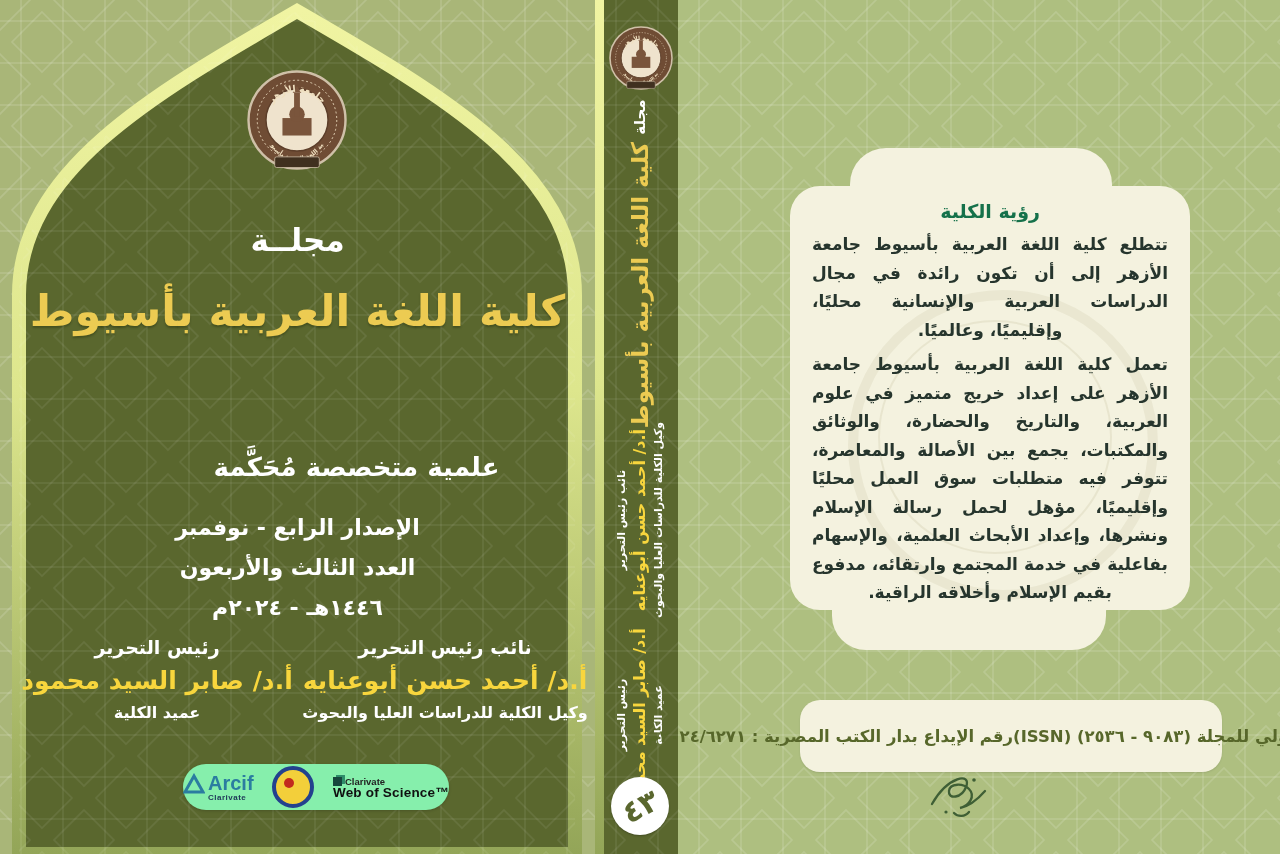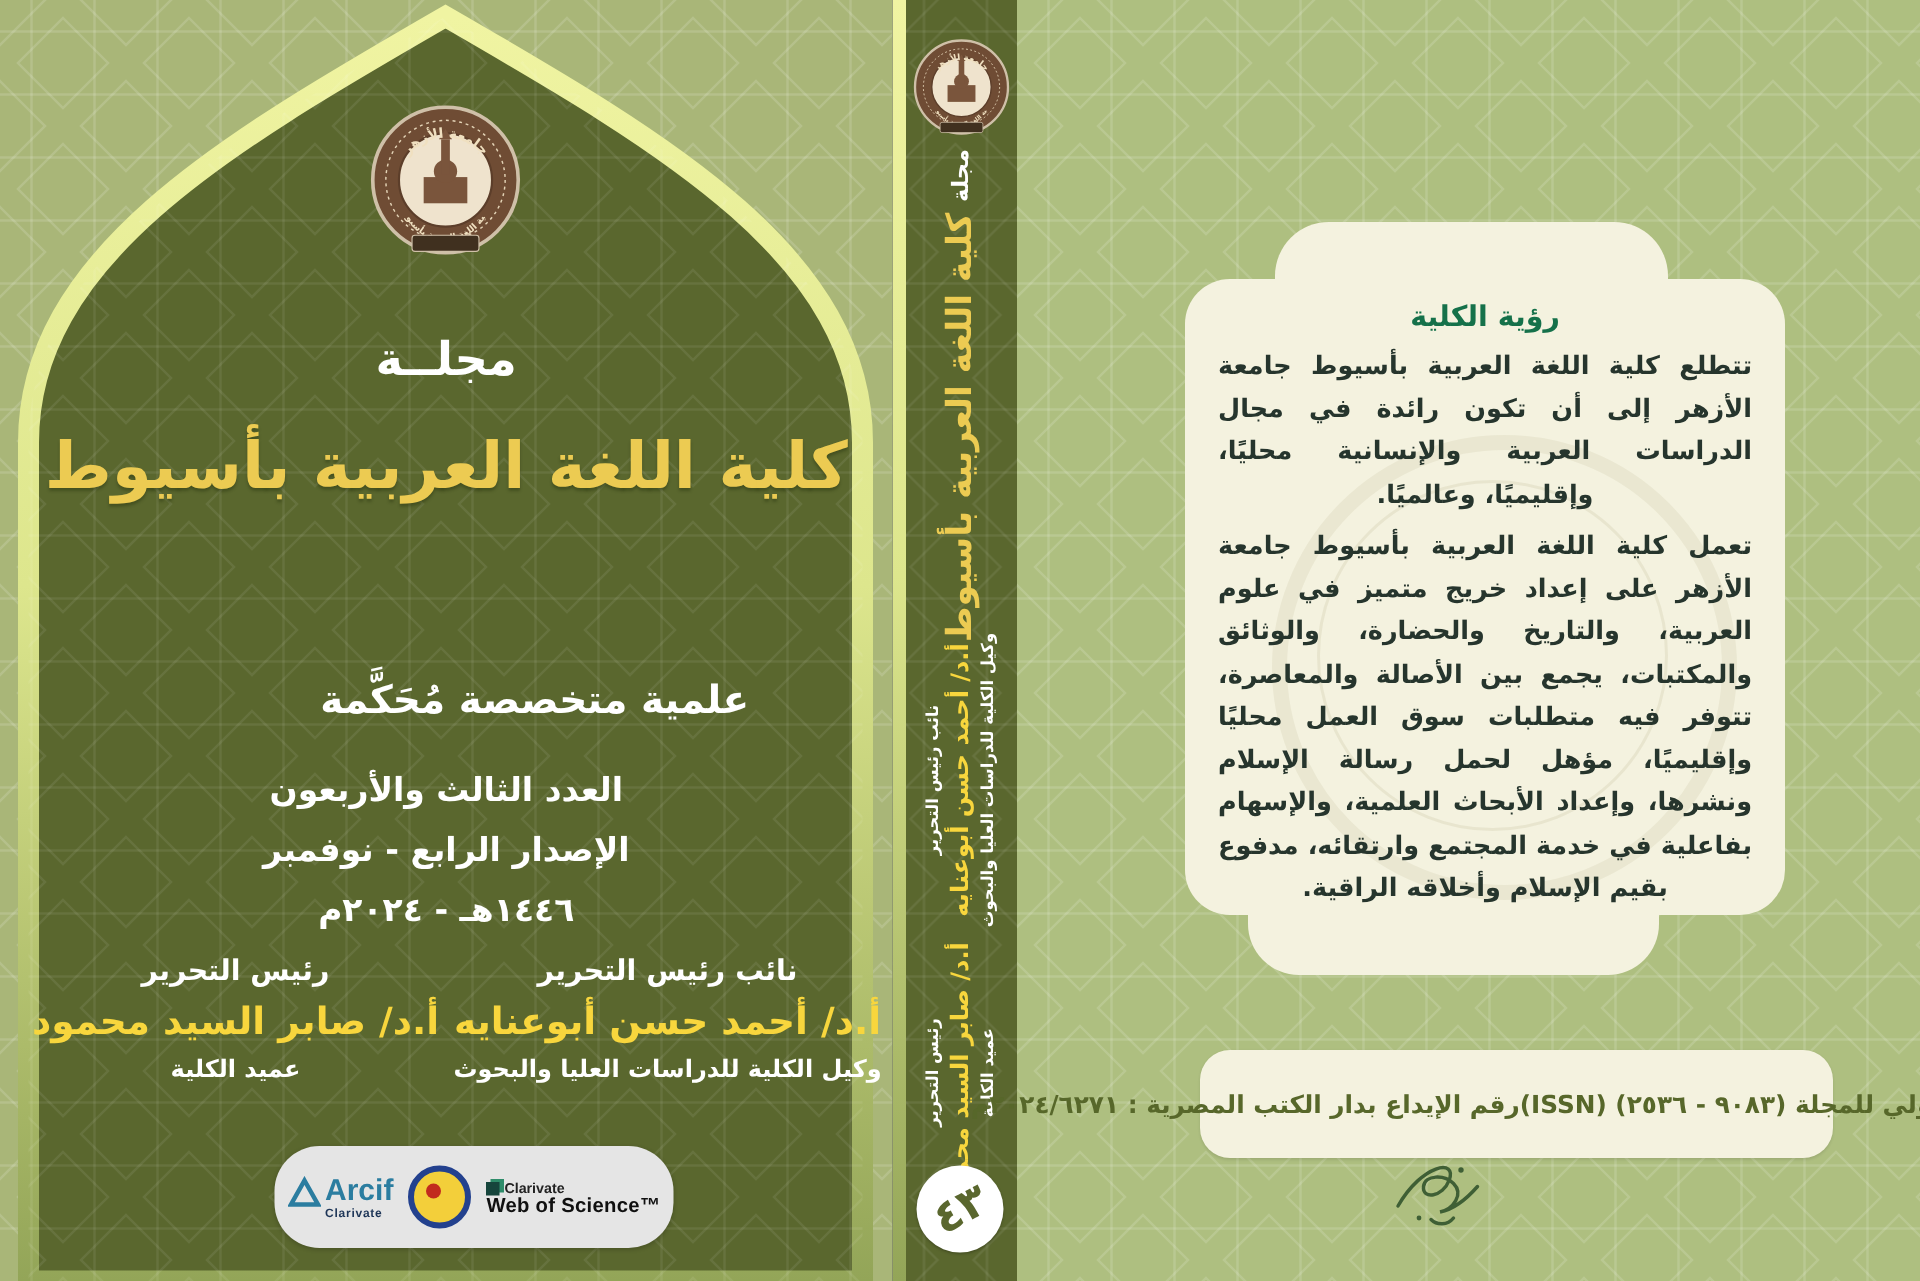--- a/index.html
+++ b/index.html
@@ -13,22 +13,22 @@
   .cover-left{left:0;top:0;width:595px;height:854px;}
   .journal-word{left:0;top:222px;width:595px;color:#ffffff;font-size:31px;letter-spacing:1px;}
   .main-title{left:0;top:286px;width:595px;color:#eccb52;font-size:43px;white-space:nowrap;
               text-shadow:0 2px 2px rgba(30,40,10,.35);}
   .subtitle{left:0;top:452px;width:713px;color:#ffffff;font-size:26px;}
   .issue-block{left:0;top:508px;width:595px;color:#ffffff;font-size:22px;line-height:40px;}
   .ed-col{top:632px;width:286px;}
   .ed-role{color:#ffffff;font-size:19px;line-height:30px;}
   .ed-name{color:#f8d63d;font-size:25px;line-height:38px;white-space:nowrap;}
   .ed-title{color:#ffffff;font-size:16px;line-height:26px;}
-  .pill{left:183px;top:764px;width:266px;height:68px;background:#e5e5e5;border-radius:30px;
-        display:flex;align-items:center;justify-content:center;gap:10px;direction:ltr;
+  .pill{left:183px;top:764px;width:266px;height:46px;background:#86efac;border-radius:30px;
+        display:flex;align-items:center;justify-content:space-between;gap:10px;direction:ltr;
         box-shadow:0 1px 3px rgba(0,0,0,.18);}
   .arcif-wrap{display:flex;align-items:flex-start;gap:3px;}
   .arcif-name{color:#2b7da0;font-size:20px;font-weight:bold;line-height:20px;font-family:"Liberation Sans",sans-serif;}
   .arcif-sub{color:#1d3557;font-size:8px;font-weight:bold;letter-spacing:.5px;font-family:"Liberation Sans",sans-serif;}
   .ring-logo{width:34px;height:34px;border-radius:50%;border:4px solid #23418e;background:#f3cf3a;
              position:relative;flex:0 0 auto;}
   .ring-logo::after{content:"";position:absolute;left:8px;top:8px;width:10px;height:10px;
              border-radius:50%;background:#c22a1e;}
   .clv-wrap{display:flex;flex-direction:column;line-height:11px;font-family:"Liberation Sans",sans-serif;}
   .clv-top{display:flex;align-items:center;gap:3px;}
@@ -139,22 +139,22 @@
 
     <svg class="abs" style="left:240px;top:64px" width="114" height="118">
       <use href="#sealg" transform="translate(57,56) scale(0.97)"></use>
     </svg>
 
     <div class="abs ar ctr journal-word">مجلــة</div>
     <div class="abs ar ctr main-title">كلية اللغة العربية بأسيوط</div>
     <div class="abs ar ctr subtitle">علمية متخصصة مُحَكَّمة</div>
 
     <div class="abs ar ctr issue-block">
+      <div>الإصدار الرابع - نوفمبر</div>
       <div>العدد الثالث والأربعون</div>
-      <div>الإصدار الرابع - نوفمبر</div>
       <div>١٤٤٦هـ - ٢٠٢٤م</div>
     </div>
 
     <div class="abs ar ctr ed-col" style="left:302px">
       <div class="ed-role">نائب رئيس التحرير</div>
       <div class="ed-name">أ.د/ أحمد حسن أبوعنايه</div>
       <div class="ed-title">وكيل الكلية للدراسات العليا والبحوث</div>
     </div>
     <div class="abs ar ctr ed-col" style="left:14px">
       <div class="ed-role">رئيس التحرير</div>

